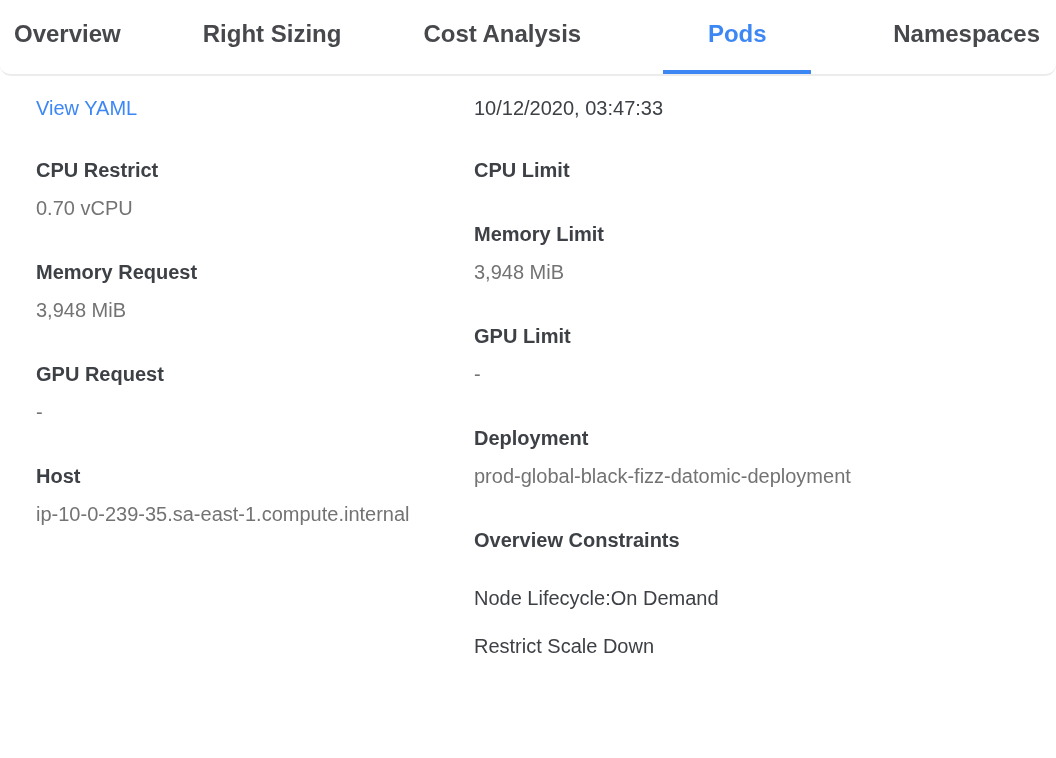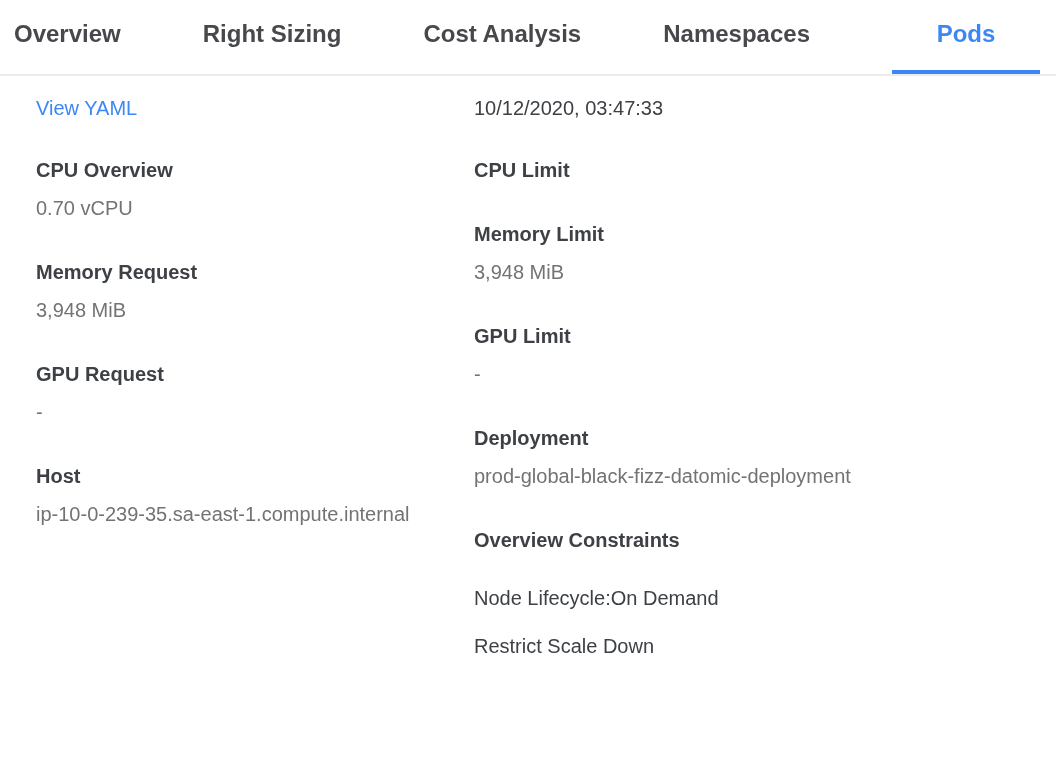--- a/index.html
+++ b/index.html
@@ -1,15 +1,15 @@
 <!DOCTYPE html>
 <html><head>
 <meta charset="utf-8">
 <style>
-  * { margin: 0; padding: 0; box-sizing: border-box; }
+  * { margin: 0; padding: 0; box-sizing: border-box; border-radius: 11px; }
   html, body {
     width: 1056px;
     background: #ffffff;
     font-family: "Liberation Sans", "DejaVu Sans", sans-serif;
     color: #3d4045;
   }
   .page { width: 1056px; height: 758px; overflow: hidden; background: #fff; }
 
   
   .tab-bar {
@@ -93,33 +93,33 @@
 </style>
 </head>
 <body>
 
 <div class="page">
 
   <nav class="tab-bar">
     <div class="tab">Overview</div>
     <div class="tab">Right Sizing</div>
     <div class="tab">Cost Analysis</div>
+    <div class="tab active">Pods</div>
     <div class="tab">Namespaces</div>
-    <div class="tab active">Pods</div>
   </nav>
 
   <div class="content">
 
     <div class="col col-left">
       <div class="top-row">
         <a class="link">View YAML</a>
       </div>
 
       <div class="field">
-        <div class="field-label">CPU Overview</div>
+        <div class="field-label">CPU Restrict</div>
         <div class="field-value">0.70 vCPU</div>
       </div>
 
       <div class="field">
         <div class="field-label">Memory Request</div>
         <div class="field-value">3,948 MiB</div>
       </div>
 
       <div class="field">
         <div class="field-label">GPU Request</div>

